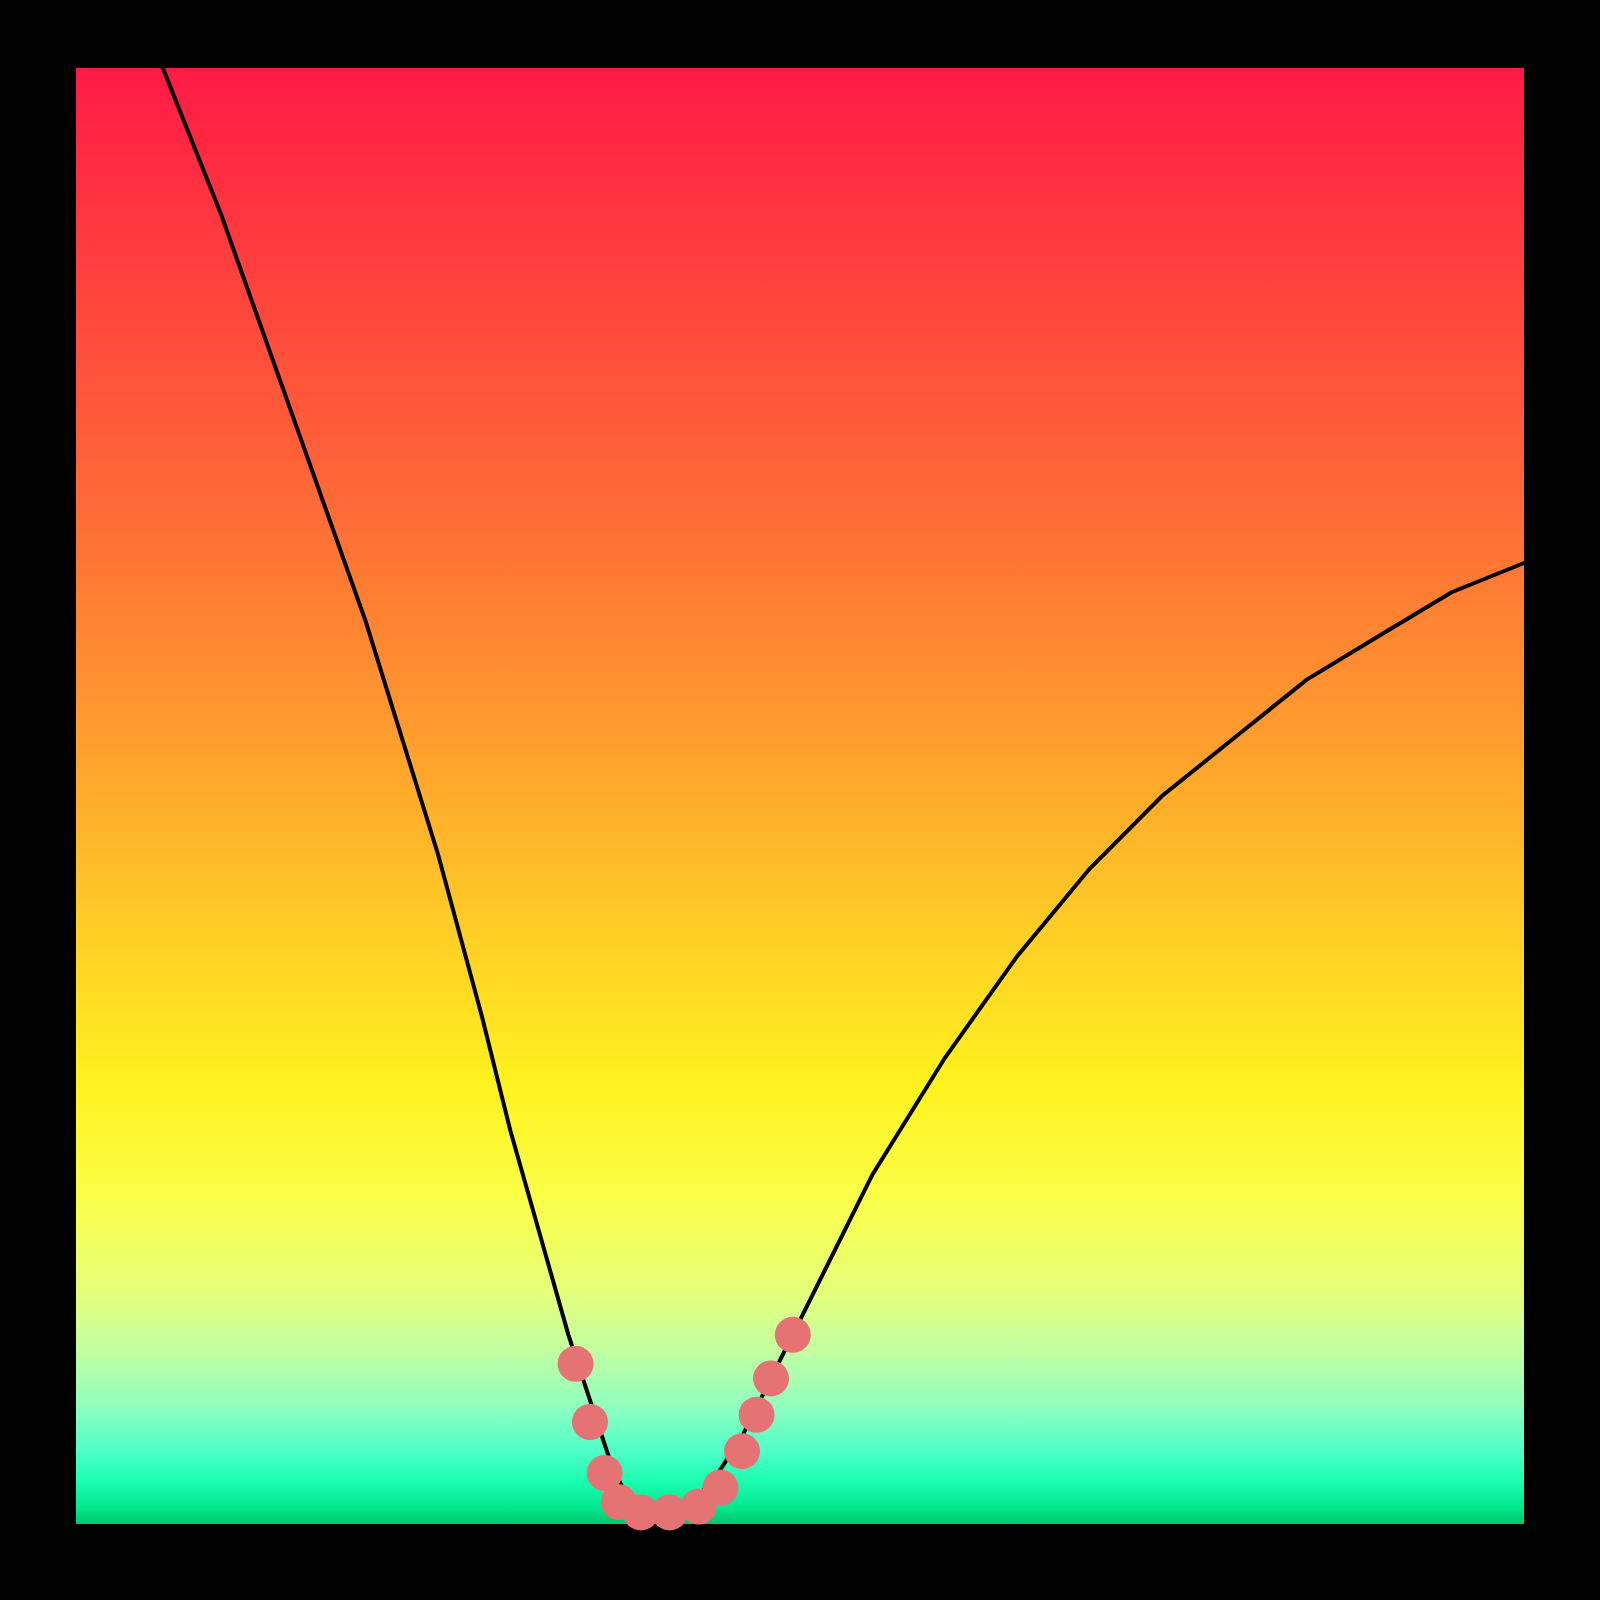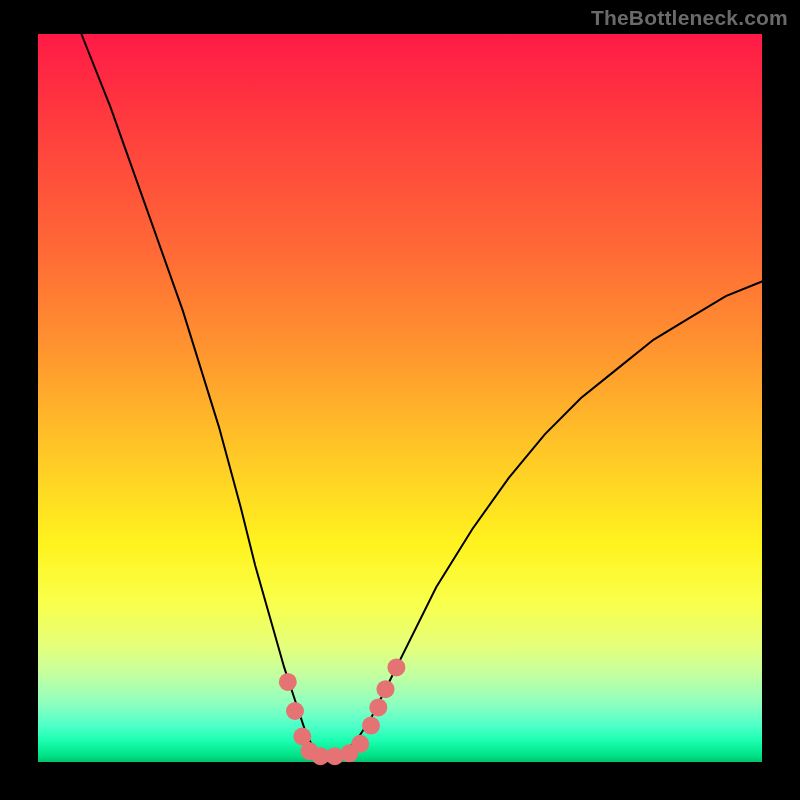--- a/index.html
+++ b/index.html
@@ -89,14 +89,13 @@
           <circle class="dot" cx="296.8" cy="722.2" r="9"></circle>
           <circle class="dot" cx="311.3" cy="719.3" r="9"></circle>
           <circle class="dot" cx="322.2" cy="709.8" r="9"></circle>
           <circle class="dot" cx="333.0" cy="691.6" r="9"></circle>
           <circle class="dot" cx="340.3" cy="673.4" r="9"></circle>
           <circle class="dot" cx="347.5" cy="655.2" r="9"></circle>
           <circle class="dot" cx="358.4" cy="633.4" r="9"></circle>
         </g>
     </svg>
   </div>
-  <div class="watermark">TheBottleneck.com</div>
 </div>
 
 </body></html>

